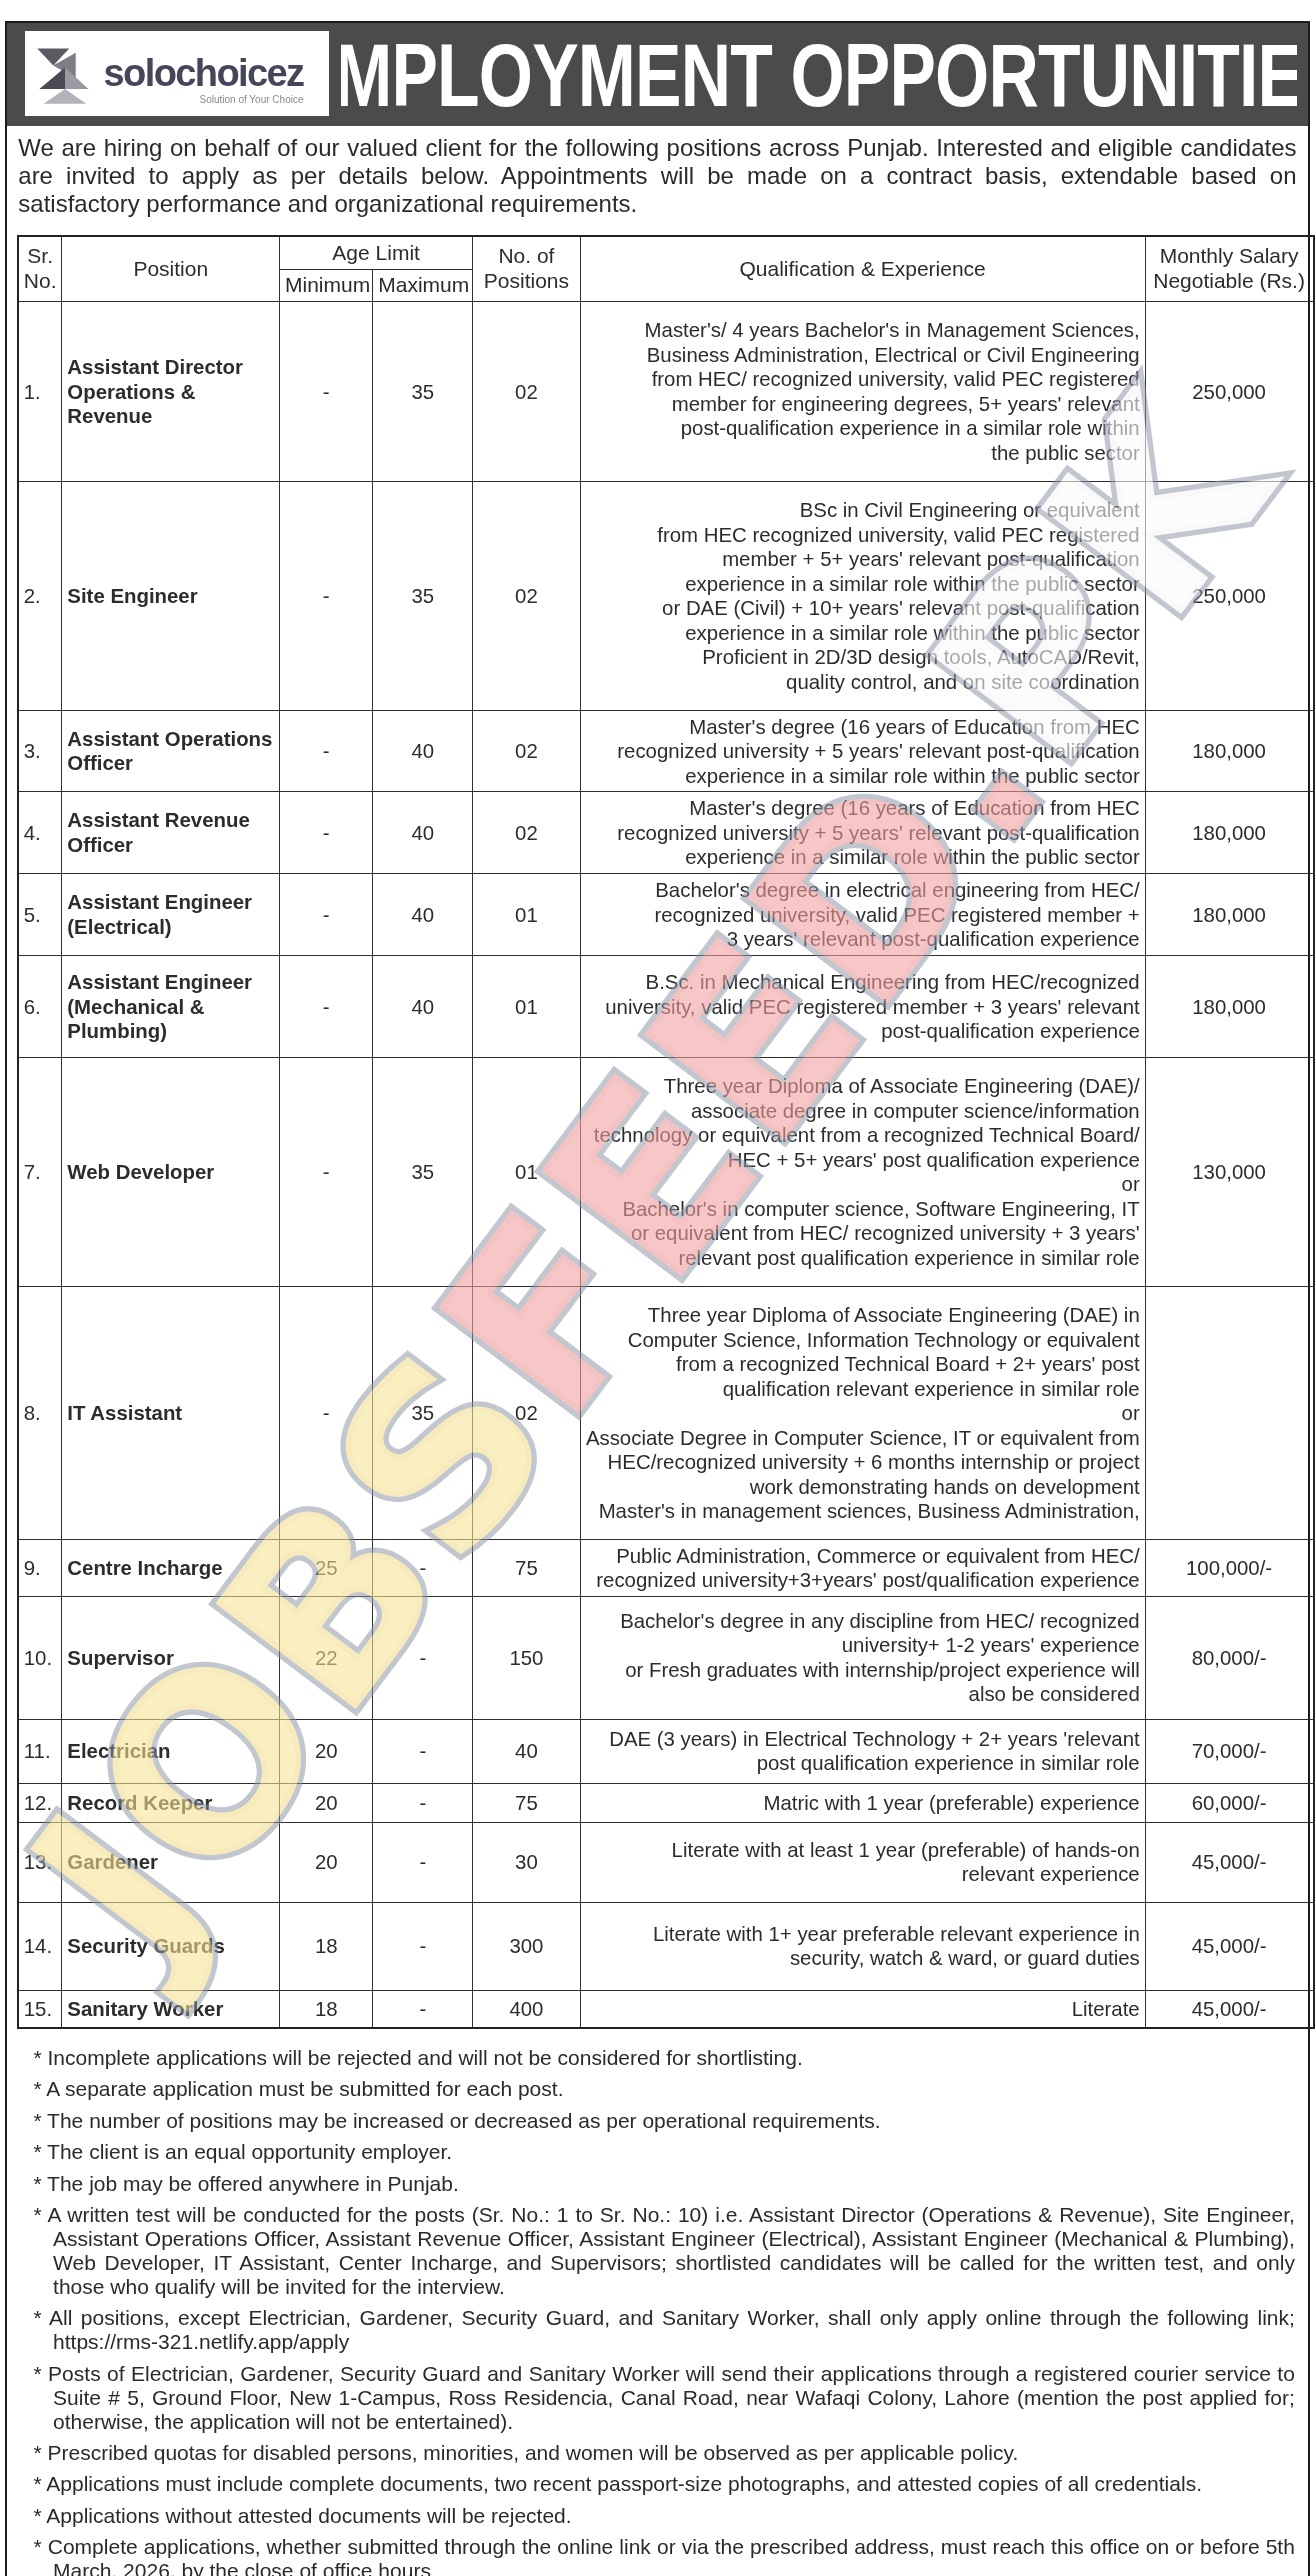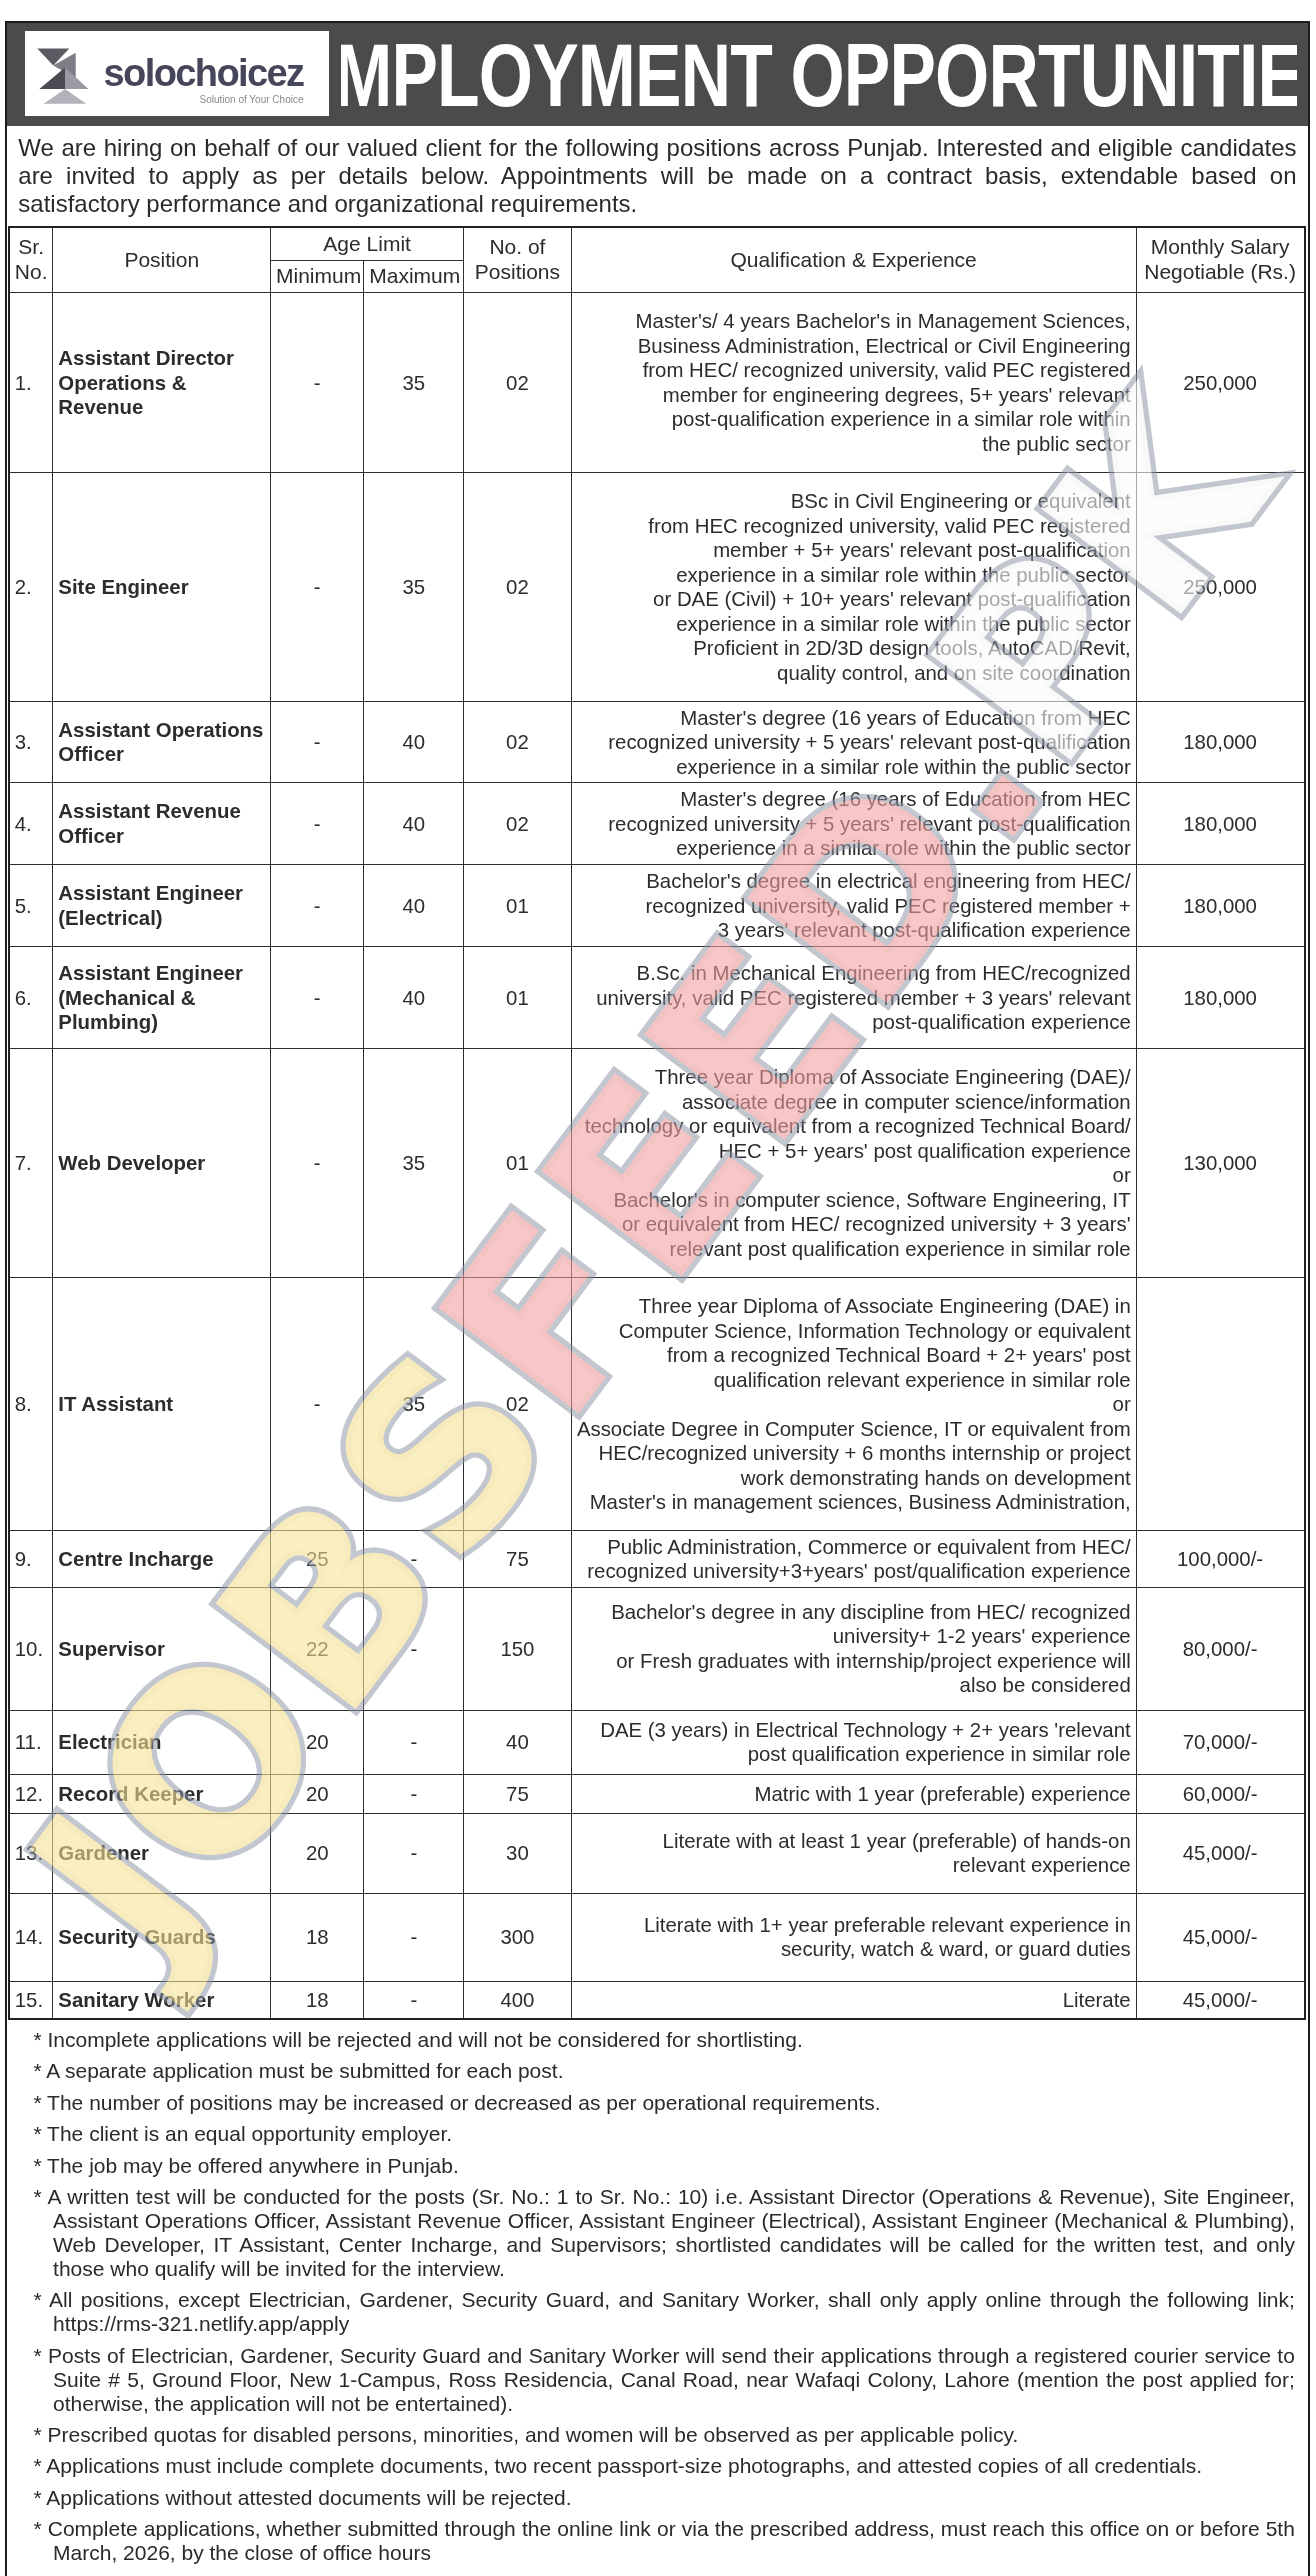--- a/index.html
+++ b/index.html
@@ -16,21 +16,21 @@
   .brand{font-size:38px;font-weight:bold;color:#46465a;letter-spacing:-1.6px;margin-top:12px;}
   .tagline{font-size:10px;color:#8a8a8a;margin-top:3.3px;}
   .title-wrap{position:absolute;left:334px;right:11.4px;top:0;height:103px;display:flex;align-items:center;justify-content:center;overflow:hidden;}
   .title-text{display:inline-block;color:#fff;font-weight:bold;font-size:67px;letter-spacing:-0.8px;
               transform:scale(1.04,1.32);transform-origin:center;white-space:nowrap;}
 
   
   .intro{padding:8.2px 11.4px 6.5px 11.4px;font-size:24px;line-height:28px;text-align:justify;color:#2a2a2a;}
 
   
-  table.jobs{width:calc(100% - 3.3px);margin:1px;border-collapse:collapse;table-layout:fixed;
+  table.jobs{width:calc(100% - 3.3px);margin:10px;border-collapse:collapse;table-layout:fixed;
              border:2.5px solid #222;}
   table.jobs th, table.jobs td{border:1.6px solid #2e2e2e;font-size:20.4px;line-height:24.5px;
              vertical-align:middle;padding:3.3px 4.9px;box-sizing:border-box;color:#2c2c2c;}
   table.jobs th{font-weight:normal;text-align:center;font-size:21px;}
   .preline{white-space:pre-line;}
   th.c-sr, td.c-sr{text-align:left;padding-left:4.1px;}
   td.c-pos{font-weight:bold;text-align:left;padding-left:6.5px;}
   td.c-min, td.c-max, td.c-num, td.c-sal{text-align:center;}
   td.c-qual{text-align:right;padding:4.9px 3.3px 4.9px 9.8px;}
   td.v-bottom{vertical-align:bottom;padding-bottom:8.2px;}

